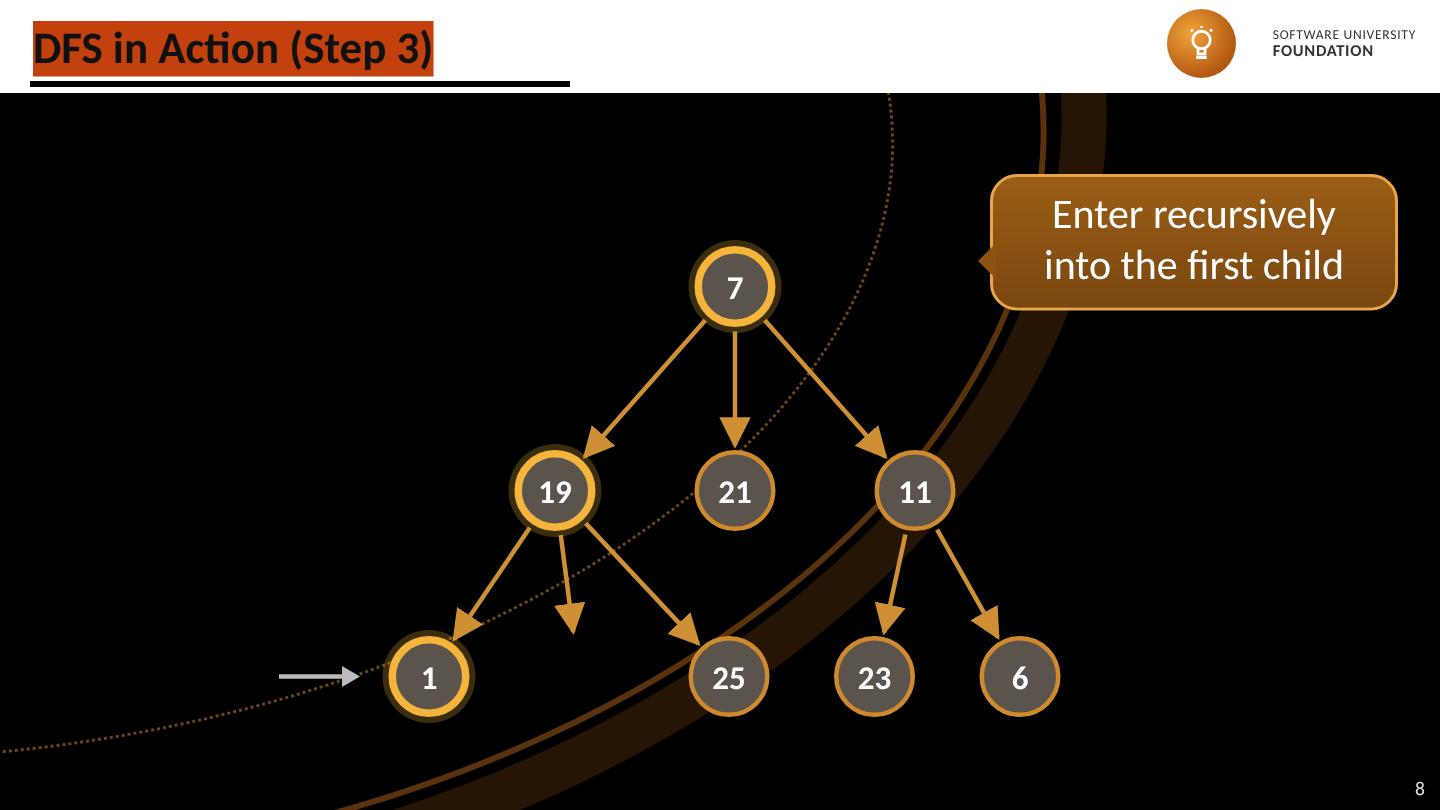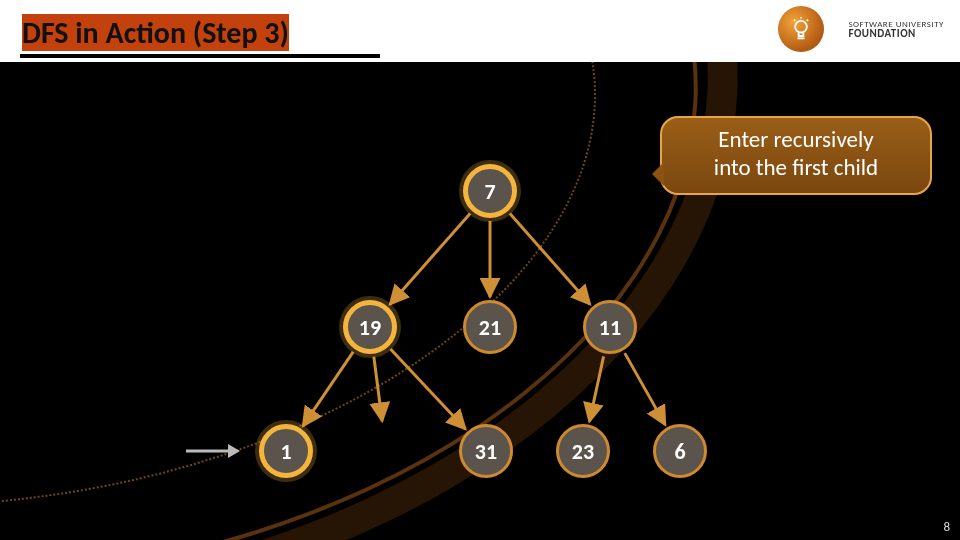--- a/index.html
+++ b/index.html
@@ -90,21 +90,21 @@
     vertical-align: middle;
   }
   .callout {
     position: absolute;
     left: 660px; top: 116px;
     width: 272px;
     background: linear-gradient(#9a5e17, #7a470f);
     border: 2px solid #e9a54a;
     border-radius: 18px;
     color: #fff;
-    font-size: 23px;
+    font-size: 28px;
     text-align: center;
     padding: 8px 14px 12px;
     line-height: 1.2;
   }
   .callout::after {
     content: "";
     position: absolute;
     left: -22px; top: 44px;
     border: 12px solid transparent;
     border-right-color: #8a5213;
@@ -187,21 +187,21 @@
       <line x1="624.7478310411473" y1="353.12472927288957" x2="665.2521689588527" y2="424.87527072711043"></line>
     </g>
 </svg>
 
 <div class="tree" id="tree-layer">
     <div class="node highlight" style="left: 463px; top: 164px;">7</div>
     <div class="node highlight" style="left: 343px; top: 300px;">19</div>
     <div class="node" style="left: 463px; top: 300px;">21</div>
     <div class="node" style="left: 583px; top: 300px;">11</div>
     <div class="node highlight" style="left: 259px; top: 424px;">1</div>
-    <div class="node" style="left: 459px; top: 424px;">31</div>
+    <div class="node" style="left: 459px; top: 424px;">25</div>
     <div class="node" style="left: 556px; top: 424px;">23</div>
     <div class="node" style="left: 653px; top: 424px;">6</div>
   </div>
 
 <div class="arrow-ind">
   <svg width="58" height="26" viewBox="0 0 58 26">
     <line x1="2" y1="13" x2="44" y2="13" stroke="#bbb" stroke-width="3"></line>
     <polygon points="44,6 56,13 44,20" fill="#bbb"></polygon>
   </svg>
 </div>

